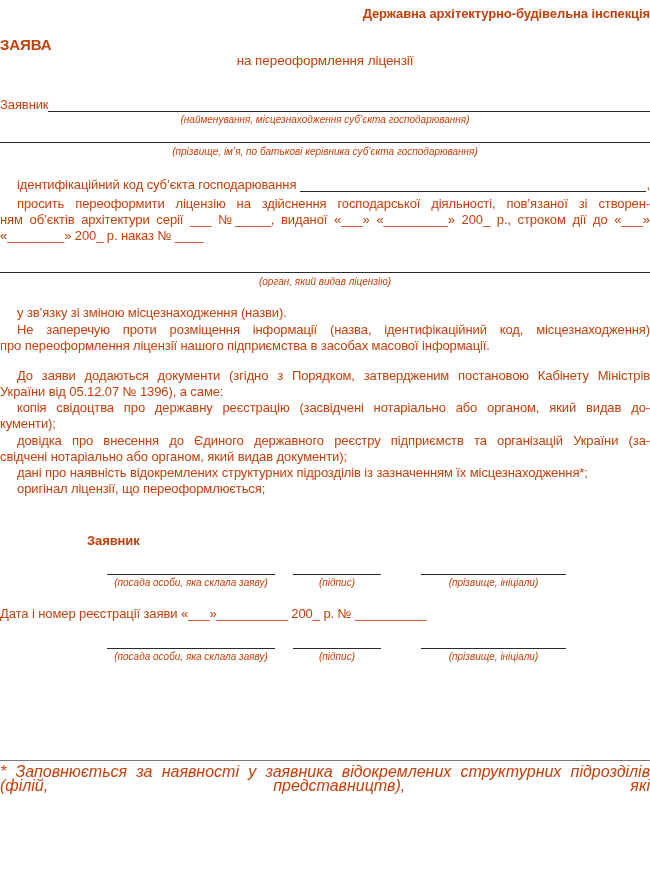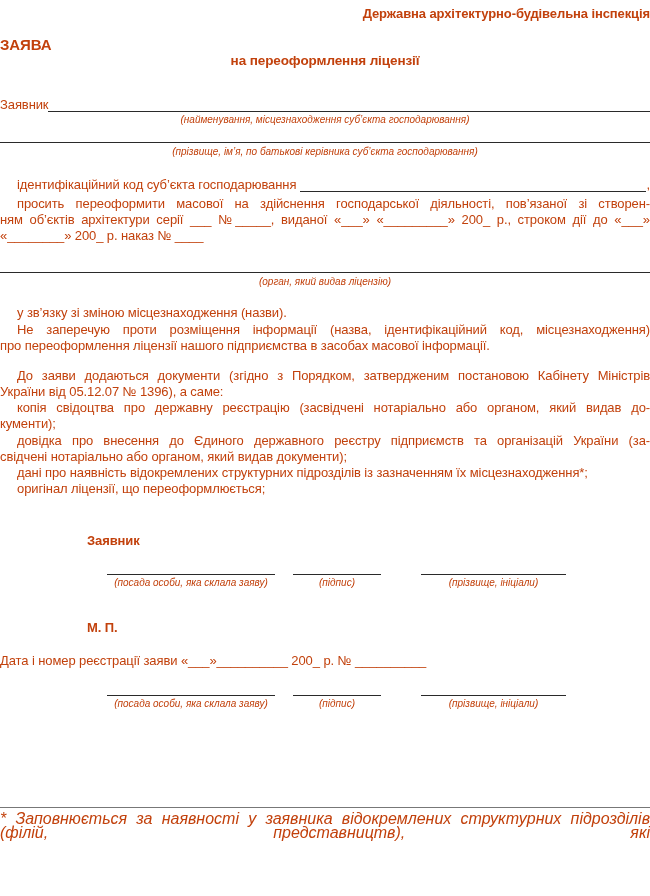--- a/index.html
+++ b/index.html
@@ -6,21 +6,21 @@
   html, body { background: #ffffff; }
   .page {
     width: 650px; height: 896px; margin: 0 auto; background: #ffffff;
     color: #c2410c;
     font-family: "Liberation Sans", sans-serif;
     font-size: 13px; line-height: 16px; letter-spacing: -0.1px;
     padding: 0 0; overflow: hidden; position: relative;
   }
   .agency { margin-top: 6px; text-align: right; font-weight: bold; font-size: 13px; }
   .title { margin-top: 15px; text-align: left; font-weight: bold; font-size: 15px; line-height: 16px; }
-  .subtitle { text-align: center; font-weight: bold; font-size: 13.5px; line-height: 16px; }
+  .subtitle { text-align: center; font-weight: normal; font-size: 13.5px; line-height: 16px; }
 
   .blank-row { display: flex; align-items: flex-end; line-height: 14px; }
   .applicant-row { margin-top: 29px; }
   .fill { flex: 1 1 auto; border-bottom: 1px solid #2a2a2a; min-height: 14px; }
   .caption { font-style: italic; font-size: 10px; line-height: 12px; text-align: center; letter-spacing: 0; }
   .cap1 { margin-top: 2px; }
   .rule { border-bottom: 1px solid #2a2a2a; height: 0; }
   .rule2 { margin-top: 16px; }
   .cap2 { margin-top: 3px; }
 
@@ -74,21 +74,21 @@
 
   <div class="rule rule2"></div>
   <div class="caption cap2">(прізвище, ім’я, по батькові керівника суб’єкта господарювання)</div>
 
   <div class="blank-row id-row ind">
     <span>ідентифікаційний код суб’єкта господарювання</span>
     <span class="fill"></span>
     <span>,</span>
   </div>
 
-  <div class="line ind just lic1">просить переоформити масової на здійснення господарської діяльності, пов’язаної зі створен-</div>
+  <div class="line ind just lic1">просить переоформити ліцензію на здійснення господарської діяльності, пов’язаної зі створен-</div>
   <div class="line just">ням об’єктів архітектури серії ___ №_____, виданої «___» «_________» 200_ р., строком дії до «___»</div>
   <div class="line">«________» 200_ р. наказ № ____</div>
 
   <div class="rule rule3"></div>
   <div class="caption cap3">(орган, який видав ліцензію)</div>
 
   <div class="line ind reason">у зв’язку зі зміною місцезнаходження (назви).</div>
 
   <div class="line ind just noobj">Не заперечую проти розміщення інформації (назва, ідентифікаційний код, місцезнаходження)</div>
   <div class="line">про переоформлення ліцензії нашого підприємства в засобах масової інформації.</div>
@@ -107,21 +107,20 @@
 
   <div class="sig-label">Заявник</div>
 
   <div class="sig-row">
     <div class="sig-cell sig-pos">(посада особи, яка склала заяву)</div>
     <div class="sig-cell sig-sign">(підпис)</div>
     <div class="sig-cell sig-name">(прізвище, ініціали)</div>
   </div>
 
 
-  <div class="stamp">М. П.</div>
 
   <div class="registration">Дата і номер реєстрації заяви «___»__________ 200_ р. № __________</div>
 
   <div class="sig-row sig-row-2">
     <div class="sig-cell sig-pos">(посада особи, яка склала заяву)</div>
     <div class="sig-cell sig-sign">(підпис)</div>
     <div class="sig-cell sig-name">(прізвище, ініціали)</div>
   </div>
 
   <div class="footnote-rule"></div>

